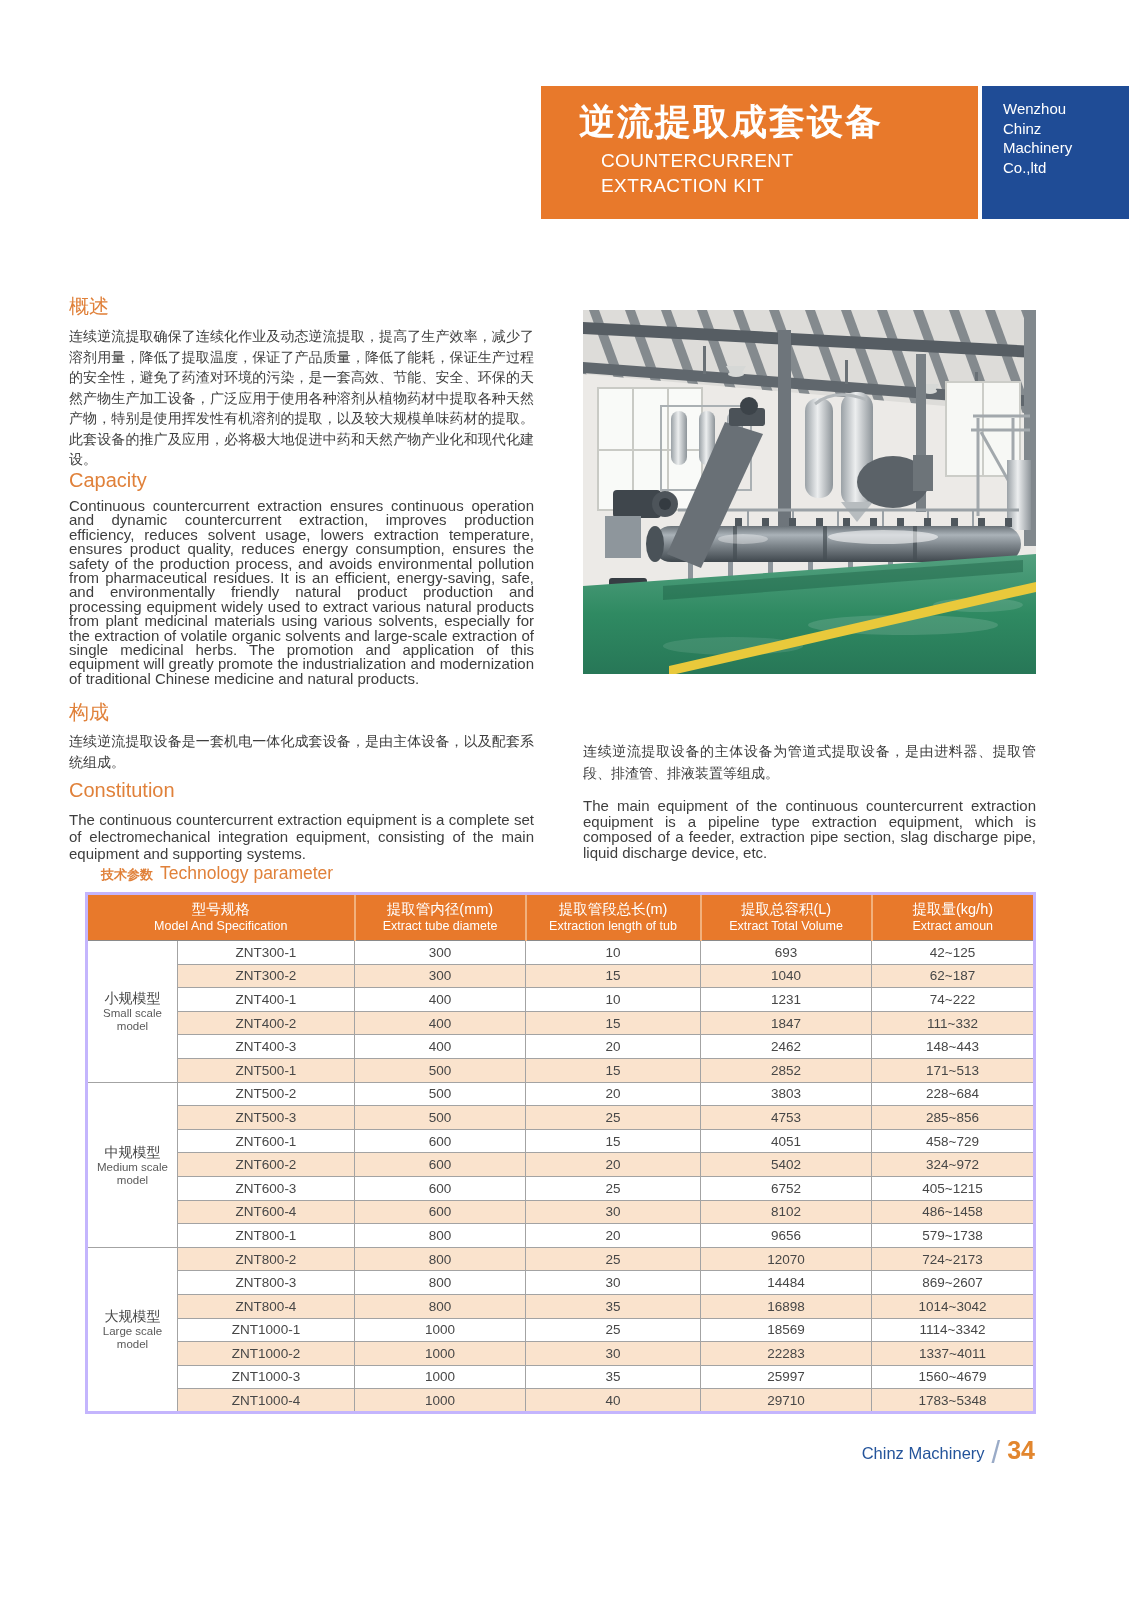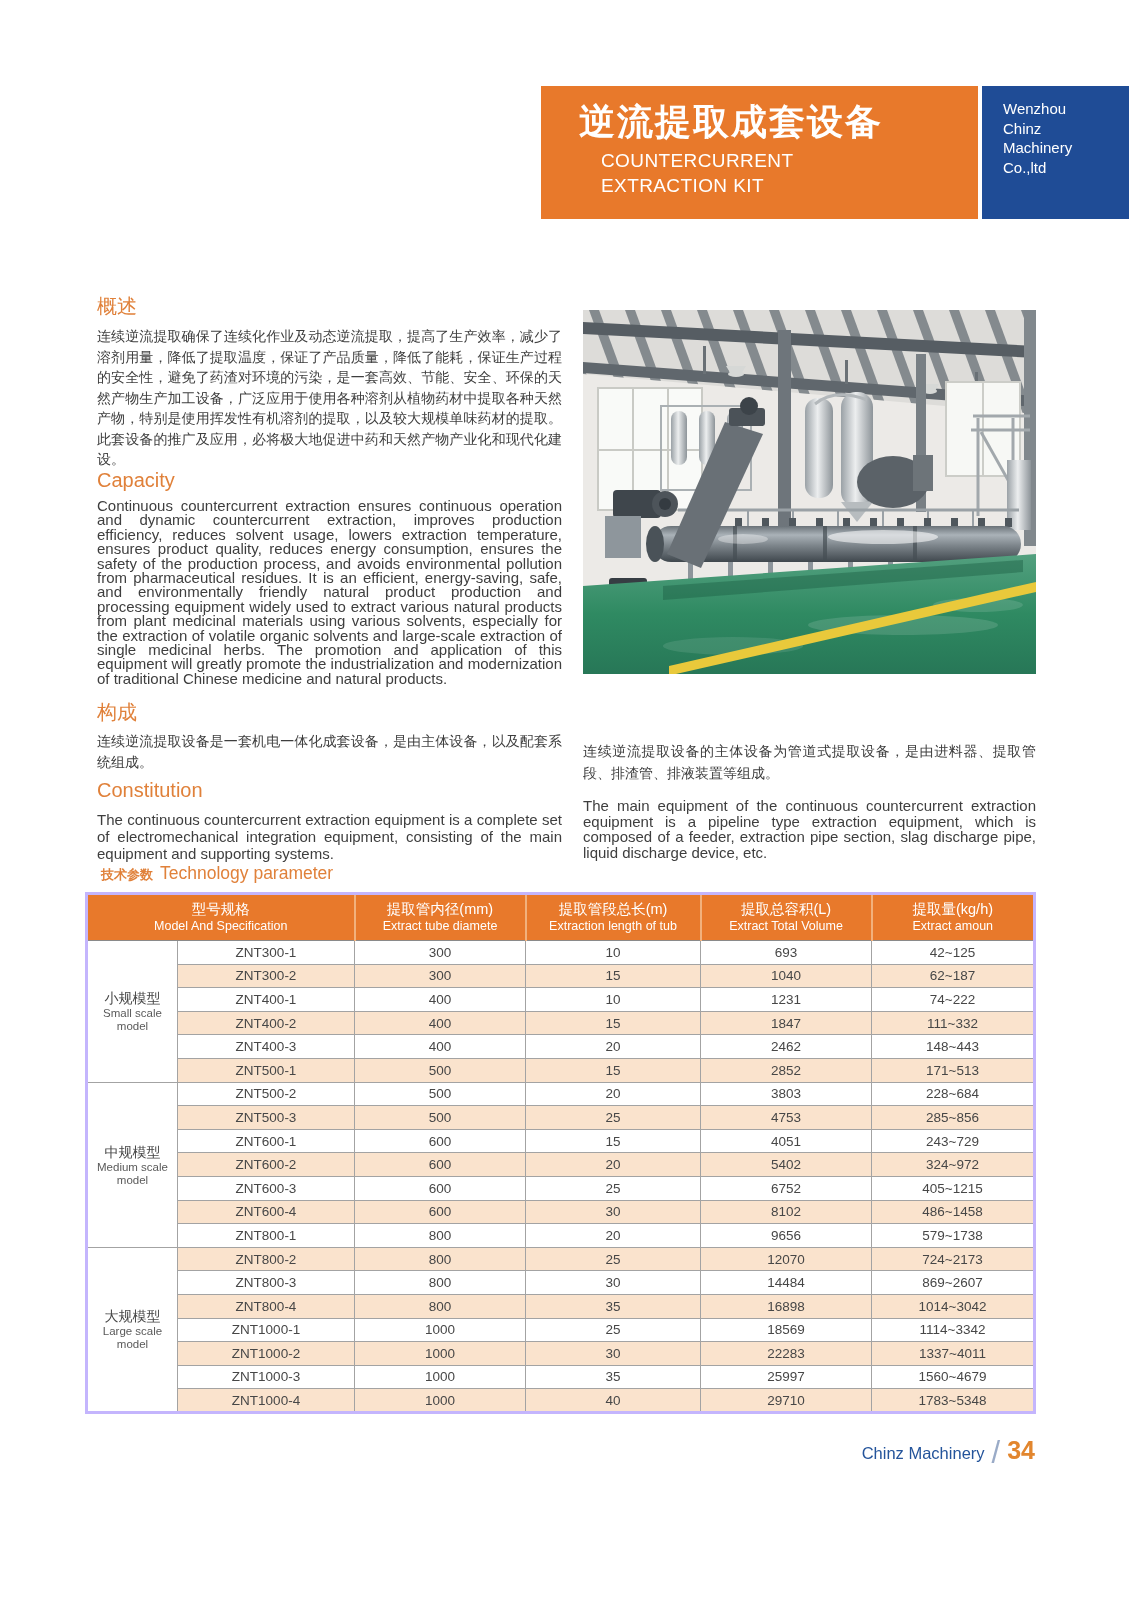--- a/index.html
+++ b/index.html
@@ -16,21 +16,21 @@
 
   
   .hdr-orange{position:absolute;left:541px;top:86px;width:437px;height:133px;background:var(--orange);color:#fff;padding:15px 0 0 38px;}
   .hdr-cn{font-size:36px;font-weight:700;letter-spacing:2px;line-height:42px;}
   .hdr-en{font-size:19px;font-weight:300;line-height:25px;letter-spacing:.4px;margin-top:5px;margin-left:22px;}
   .hdr-blue{position:absolute;left:982px;top:86px;width:147px;height:133px;background:var(--blue);color:#fff;padding:13px 0 0 21px;font-size:15px;line-height:19.5px;font-weight:400;}
 
   
   .sec-h{position:absolute;color:var(--orange-text);font-size:20px;font-weight:500;}
   .para{position:absolute;color:var(--ink);text-align:justify;}
-  .lcol{left:97px;width:465px;}
+  .lcol{left:69px;width:465px;}
   .rcol{left:583px;width:453px;}
 
   .p-cn{font-size:14px;line-height:20.5px;}
   .p-en{font-size:15px;line-height:14.4px;}
 
   
   .photo{position:absolute;left:583px;top:310px;width:453px;height:364px;}
   .photo svg{display:block;width:100%;height:100%;}
 
   
@@ -347,21 +347,21 @@
           <td>500</td>
           <td>25</td>
           <td>4753</td>
           <td>285~856</td>
         </tr>
         <tr>
           <td>ZNT600-1</td>
           <td>600</td>
           <td>15</td>
           <td>4051</td>
-          <td>243~729</td>
+          <td>458~729</td>
         </tr>
         <tr class="alt">
           <td>ZNT600-2</td>
           <td>600</td>
           <td>20</td>
           <td>5402</td>
           <td>324~972</td>
         </tr>
         <tr>
           <td>ZNT600-3</td>

